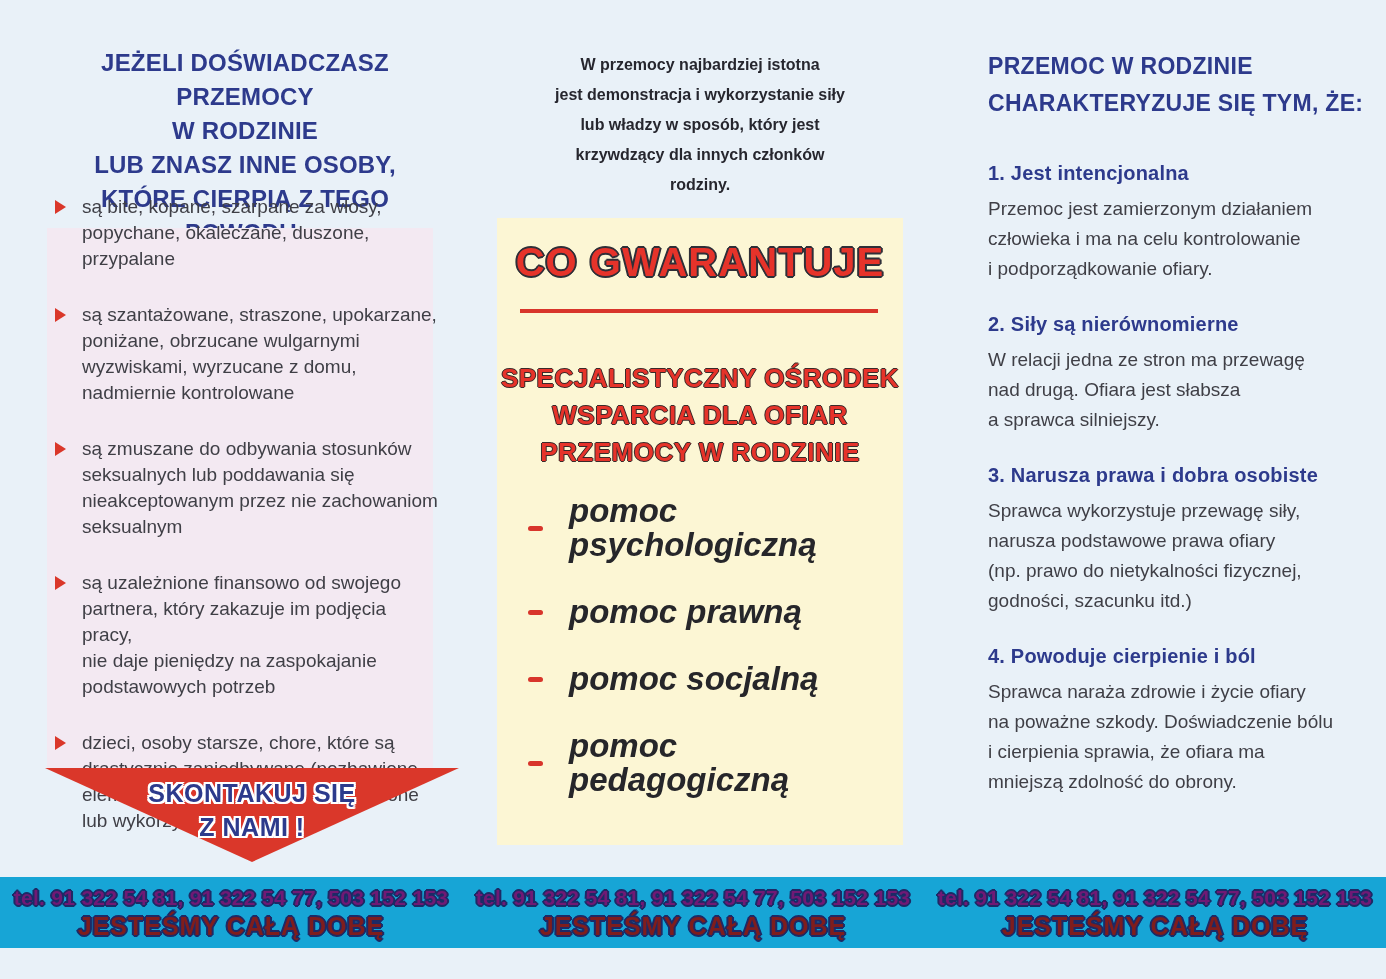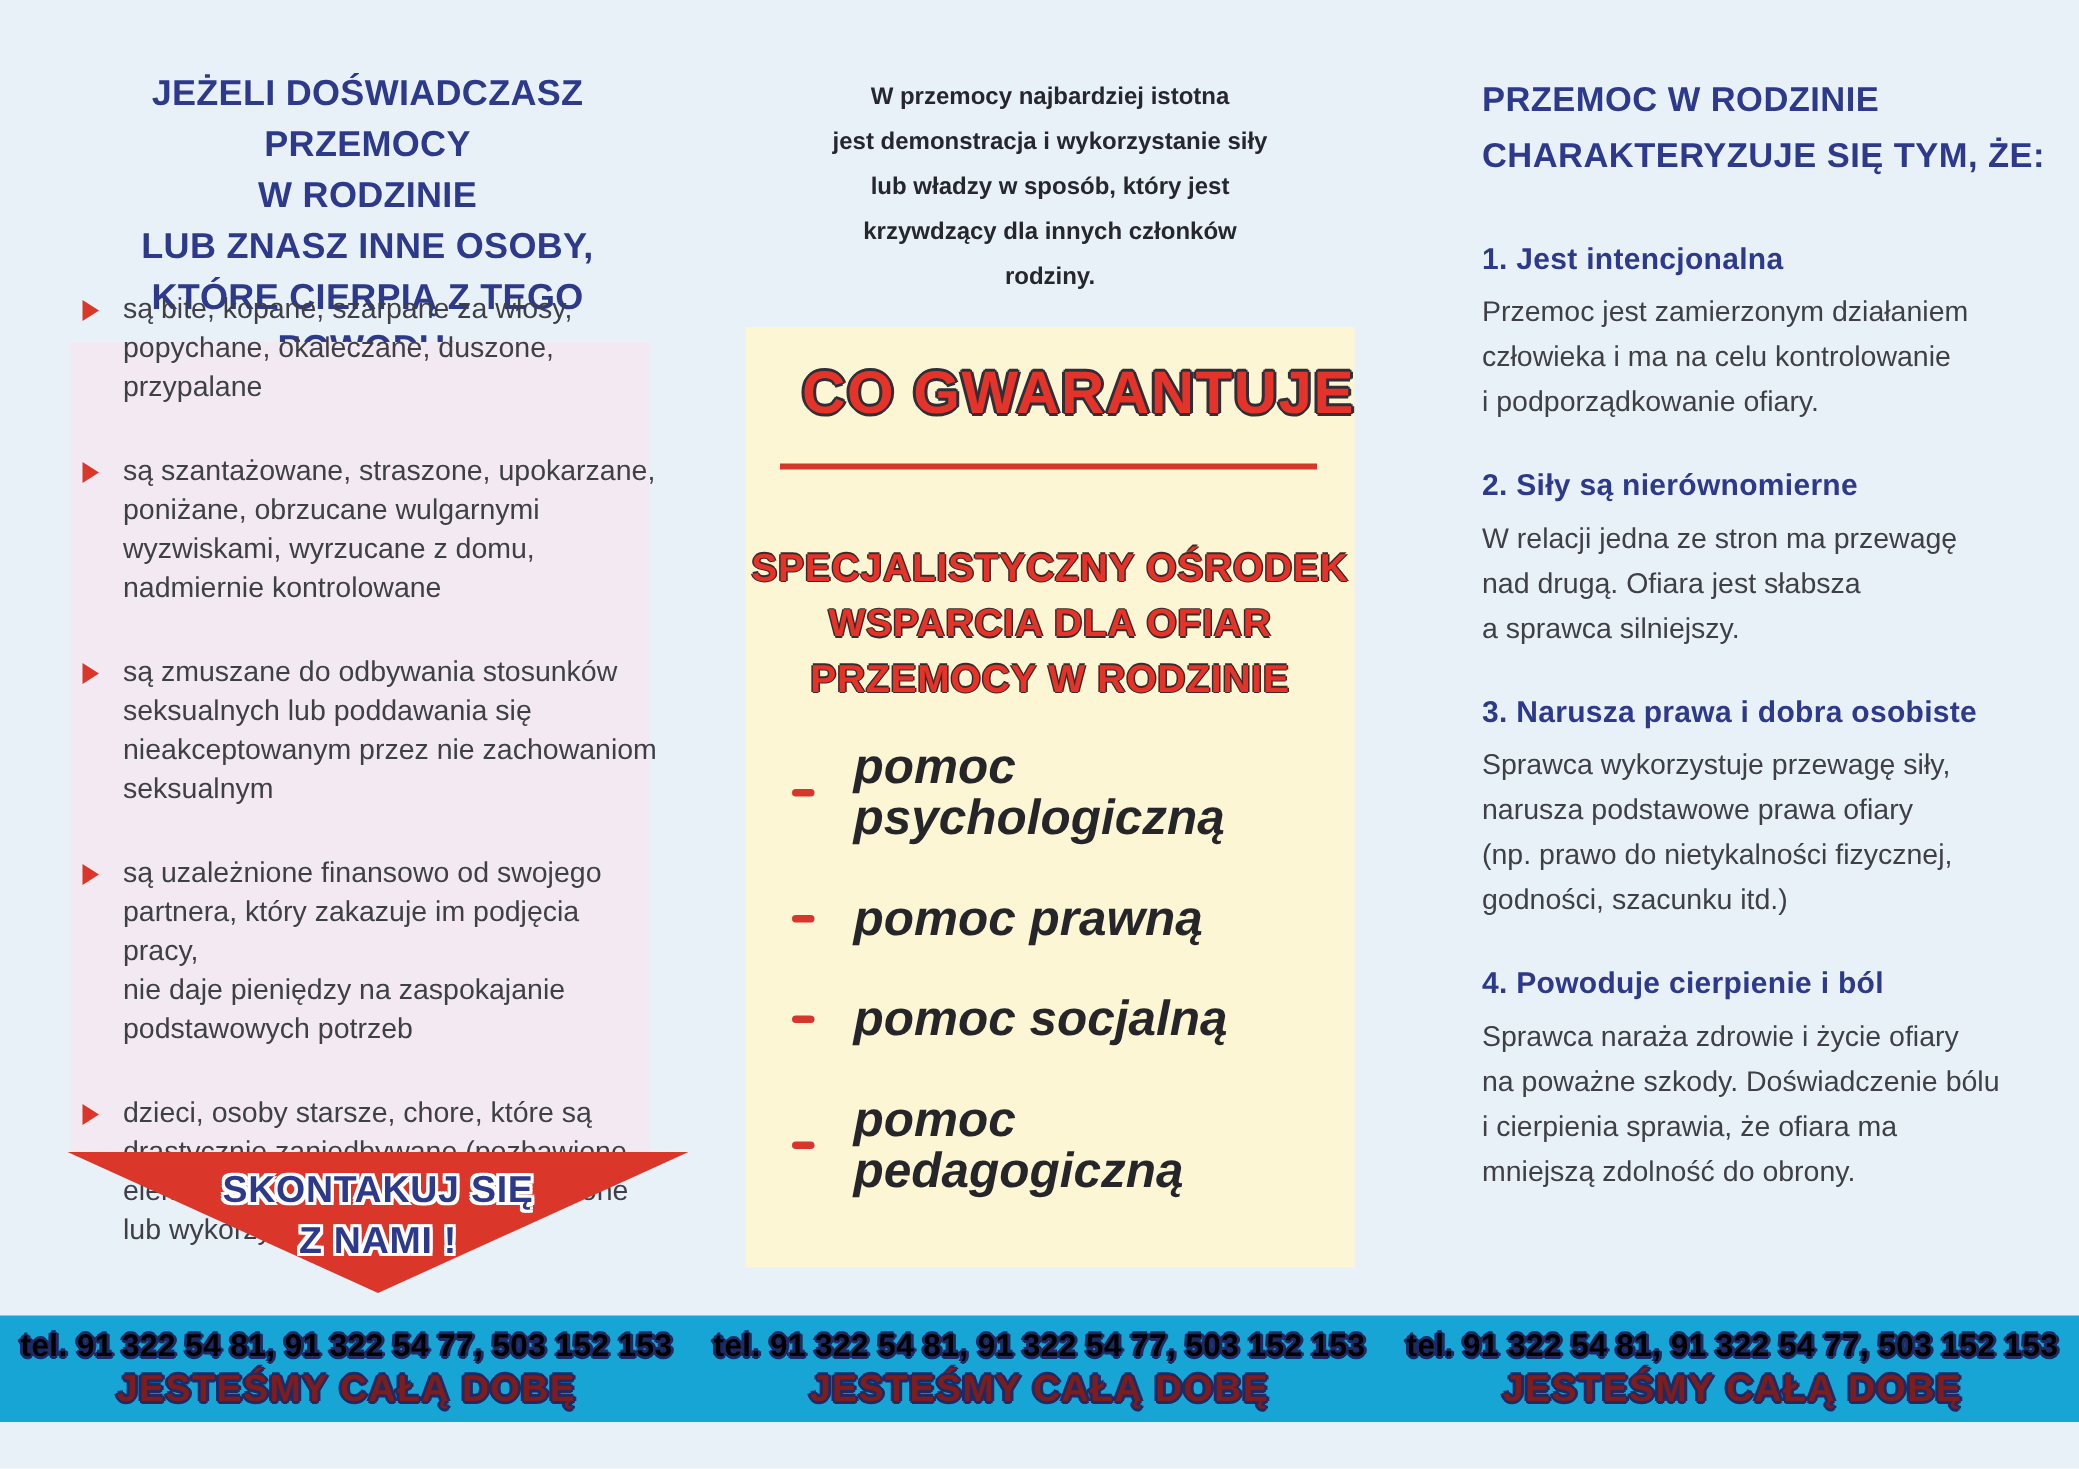--- a/index.html
+++ b/index.html
@@ -100,21 +100,20 @@
     position: absolute;
     left: 497px; top: 240px; width: 406px;
     text-align: center;
     color: #e6332a;
     font-size: 40px;
     font-weight: 800;
     letter-spacing: 1px;
     text-shadow:
       -2px 0 0 #2f2f38, 2px 0 0 #2f2f38, 0 -2px 0 #2f2f38, 0 2px 0 #2f2f38,
       -1px -1px 0 #2f2f38, 1px -1px 0 #2f2f38, -1px 1px 0 #2f2f38, 1px 1px 0 #2f2f38;
-    margin-left: 19px;
   }
   .guarantee-divider {
     position: absolute;
     left: 520px; top: 309px;
     width: 358px; height: 4px;
     background: #d8352b;
   }
   .guarantee-subtitle {
     position: absolute;
     left: 497px; top: 348px; width: 406px;
@@ -193,21 +192,21 @@
   }
   .footer-cell {
     flex: 1;
     display: flex;
     flex-direction: column;
     align-items: center;
     justify-content: center;
     padding-top: 2px;
   }
   .phone-numbers {
-    color: #000000;
+    color: #701a75;
     font-size: 21px;
     font-weight: 800;
     letter-spacing: 0.3px;
     text-shadow:
       -2px 0 0 #1d2a66, 2px 0 0 #1d2a66, 0 -2px 0 #1d2a66, 0 2px 0 #1d2a66,
       -1px -1px 0 #1d2a66, 1px -1px 0 #1d2a66, -1px 1px 0 #1d2a66, 1px 1px 0 #1d2a66;
   }
   .hours-label {
     margin-top: 2px;
     color: #7f1d1d;

